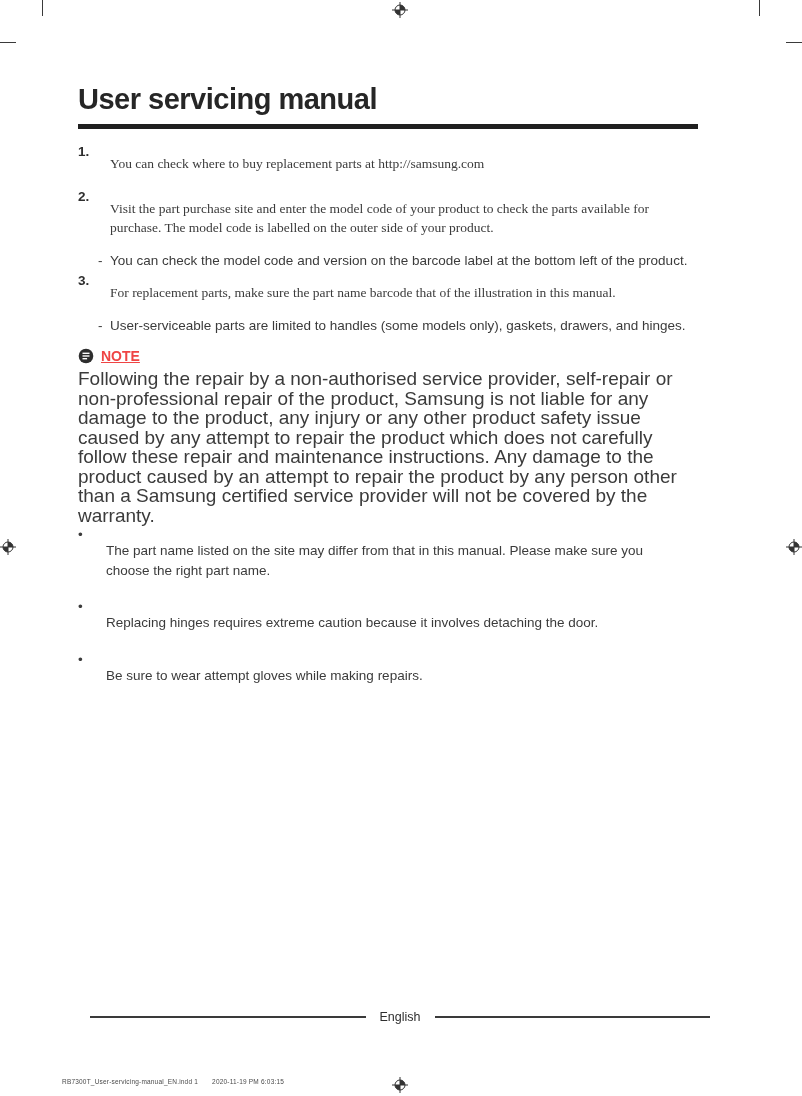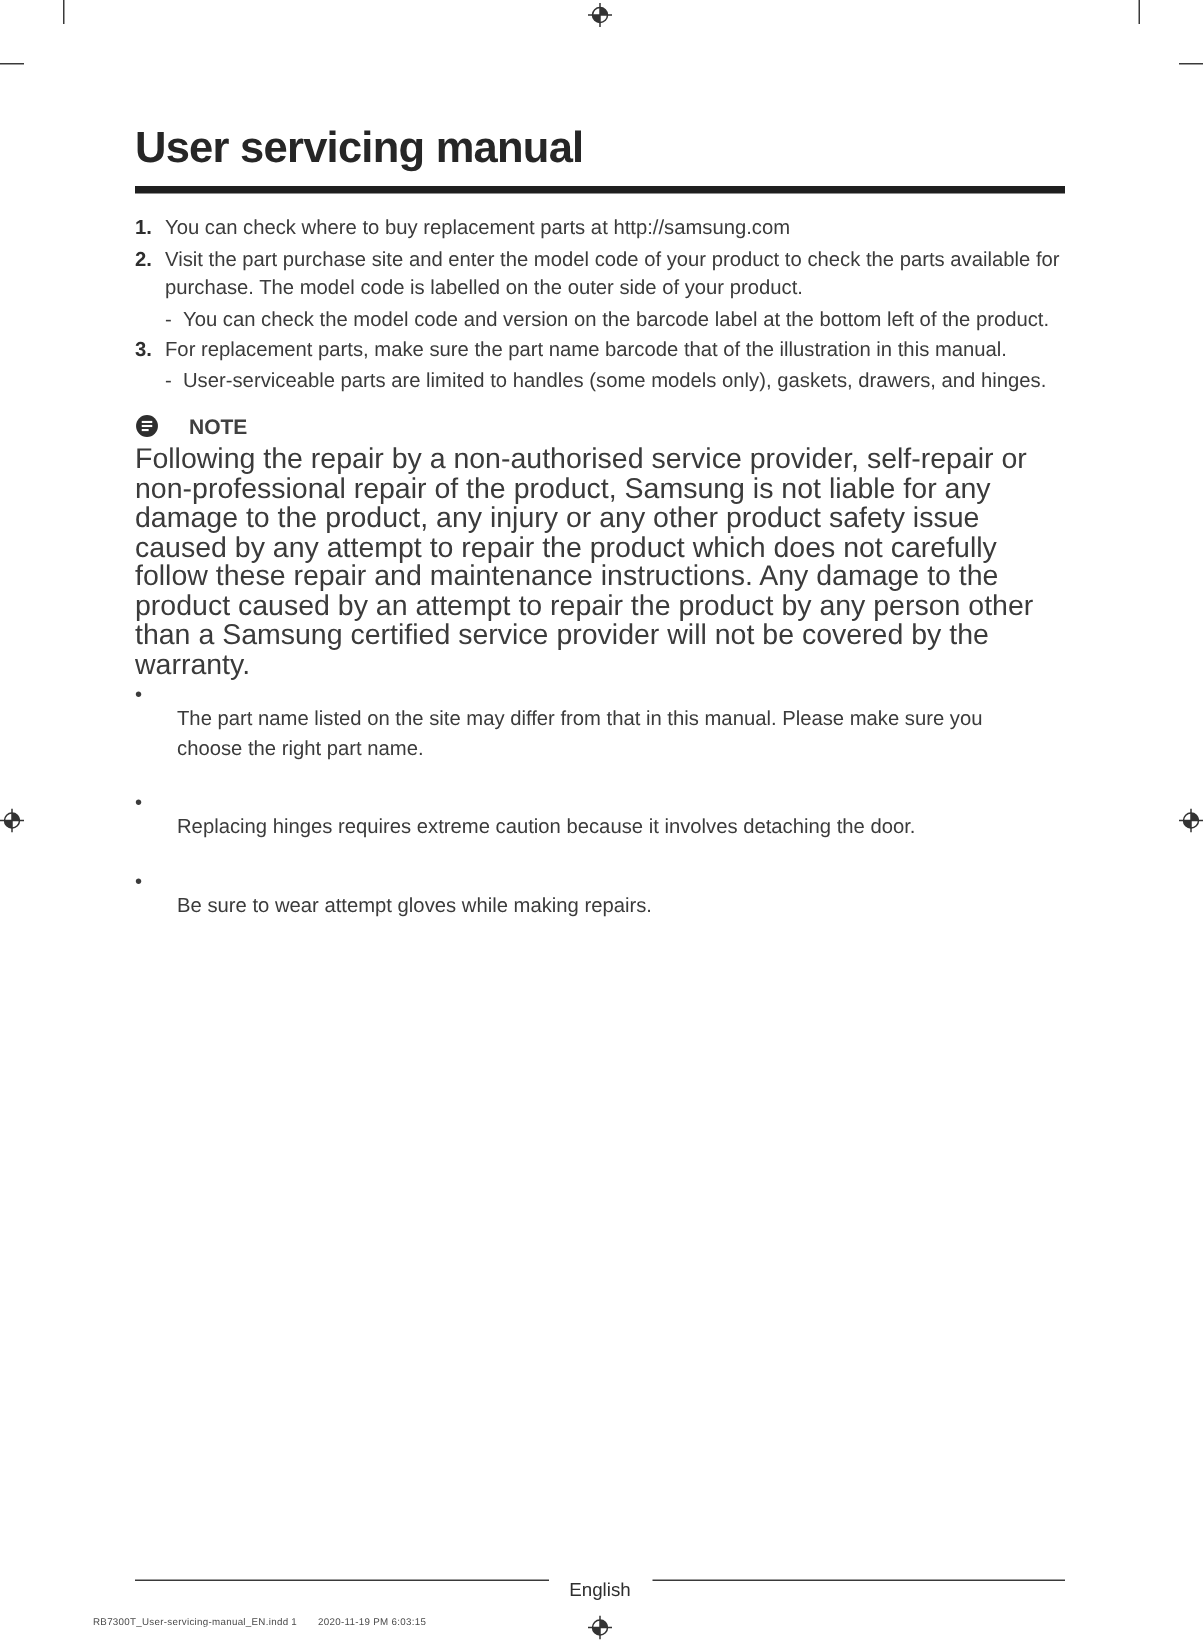--- a/index.html
+++ b/index.html
@@ -12,53 +12,53 @@
   .reg-top    { left:392px; top:2px; }
   .reg-bottom { left:392px; top:1077px; }
   .reg-left   { left:0px;   top:539px; }
   .reg-right  { left:786px; top:539px; }
   .tick { position:absolute; background:#3a3a3a; }
   .tick-v-left  { left:42px;  top:0;    width:1px;  height:16px; }
   .tick-h-left  { left:0;     top:42px; width:16px; height:1px; }
   .tick-v-right { left:759px; top:0;    width:1px;  height:16px; }
   .tick-h-right { left:786px; top:42px; width:16px; height:1px; }
 
-  .content { position:absolute; left:90px; top:82px; width:620px; }
+  .content { position:absolute; left:78px; top:82px; width:620px; }
 
   h1.title {
     margin:0; font-size:29px; line-height:34px; font-weight:700;
     color:#262626; letter-spacing:-0.5px;
   }
   .title-rule { height:5px; background:#1f1f1f; margin:8px 0 13px 0; }
 
   .steps { list-style:none; margin:0; padding:0; font-size:13.5px; line-height:19.5px; }
   .step { display:flex; margin:0 0 1px 0; }
   .step .num { font-weight:700; flex:0 0 20px; color:#2e2e2e; }
   .step .step-body { flex:1; }
-  .step p { margin:0; }
+  .step p { margin:12px;font-family:Liberation Serif, serif; }
   .sub { display:flex; margin:0 0 1px 20px; font-size:13.5px; line-height:19.5px; }
   .sub .dash { flex:0 0 12px; text-align:left; }
   .sub p { margin:0; flex:1; }
 
   .section-head {
-    display:flex; align-items:center; gap:20px;
-    margin:13px 0 5px 0; font-size:14px; font-weight:700; color:#404040;
+    display:flex; align-items:center; gap:7px;
+    margin:13px 0 5px 0; font-size:14px; font-weight:700; color:#ef4444;text-decoration:underline;
   }
   .section-head .icon { display:inline-flex; align-items:center; }
 
   .para { margin:0; font-size:19px; line-height:19.5px; }
 
   .bullets { list-style:none; margin:0; padding:0; font-size:13.5px; line-height:19.5px; }
   .bullet { display:flex; margin:0 0 1px 0; }
   .bullet .b { flex:0 0 12px; }
   .bullet p { margin:16px; flex:1; }
 
   .footer {
     position:absolute; left:90px; right:92px; top:1010px;
-    display:flex; align-items:flex-start; gap:14px;margin-top:43px;
+    display:flex; align-items:center; gap:14px;
   }
   .footer .fline { flex:1; height:1.3px; background:#3a3a3a; }
   .footer .flabel { font-size:12.5px; color:#2e2e2e; }
 
   .print-info {
     position:absolute; left:62px; top:1078px;
     font-size:6.5px; color:#4a4a4a; letter-spacing:0.2px; white-space:nowrap;
   }
   .print-info .sep { display:inline-block; width:14px; }
 </style>

